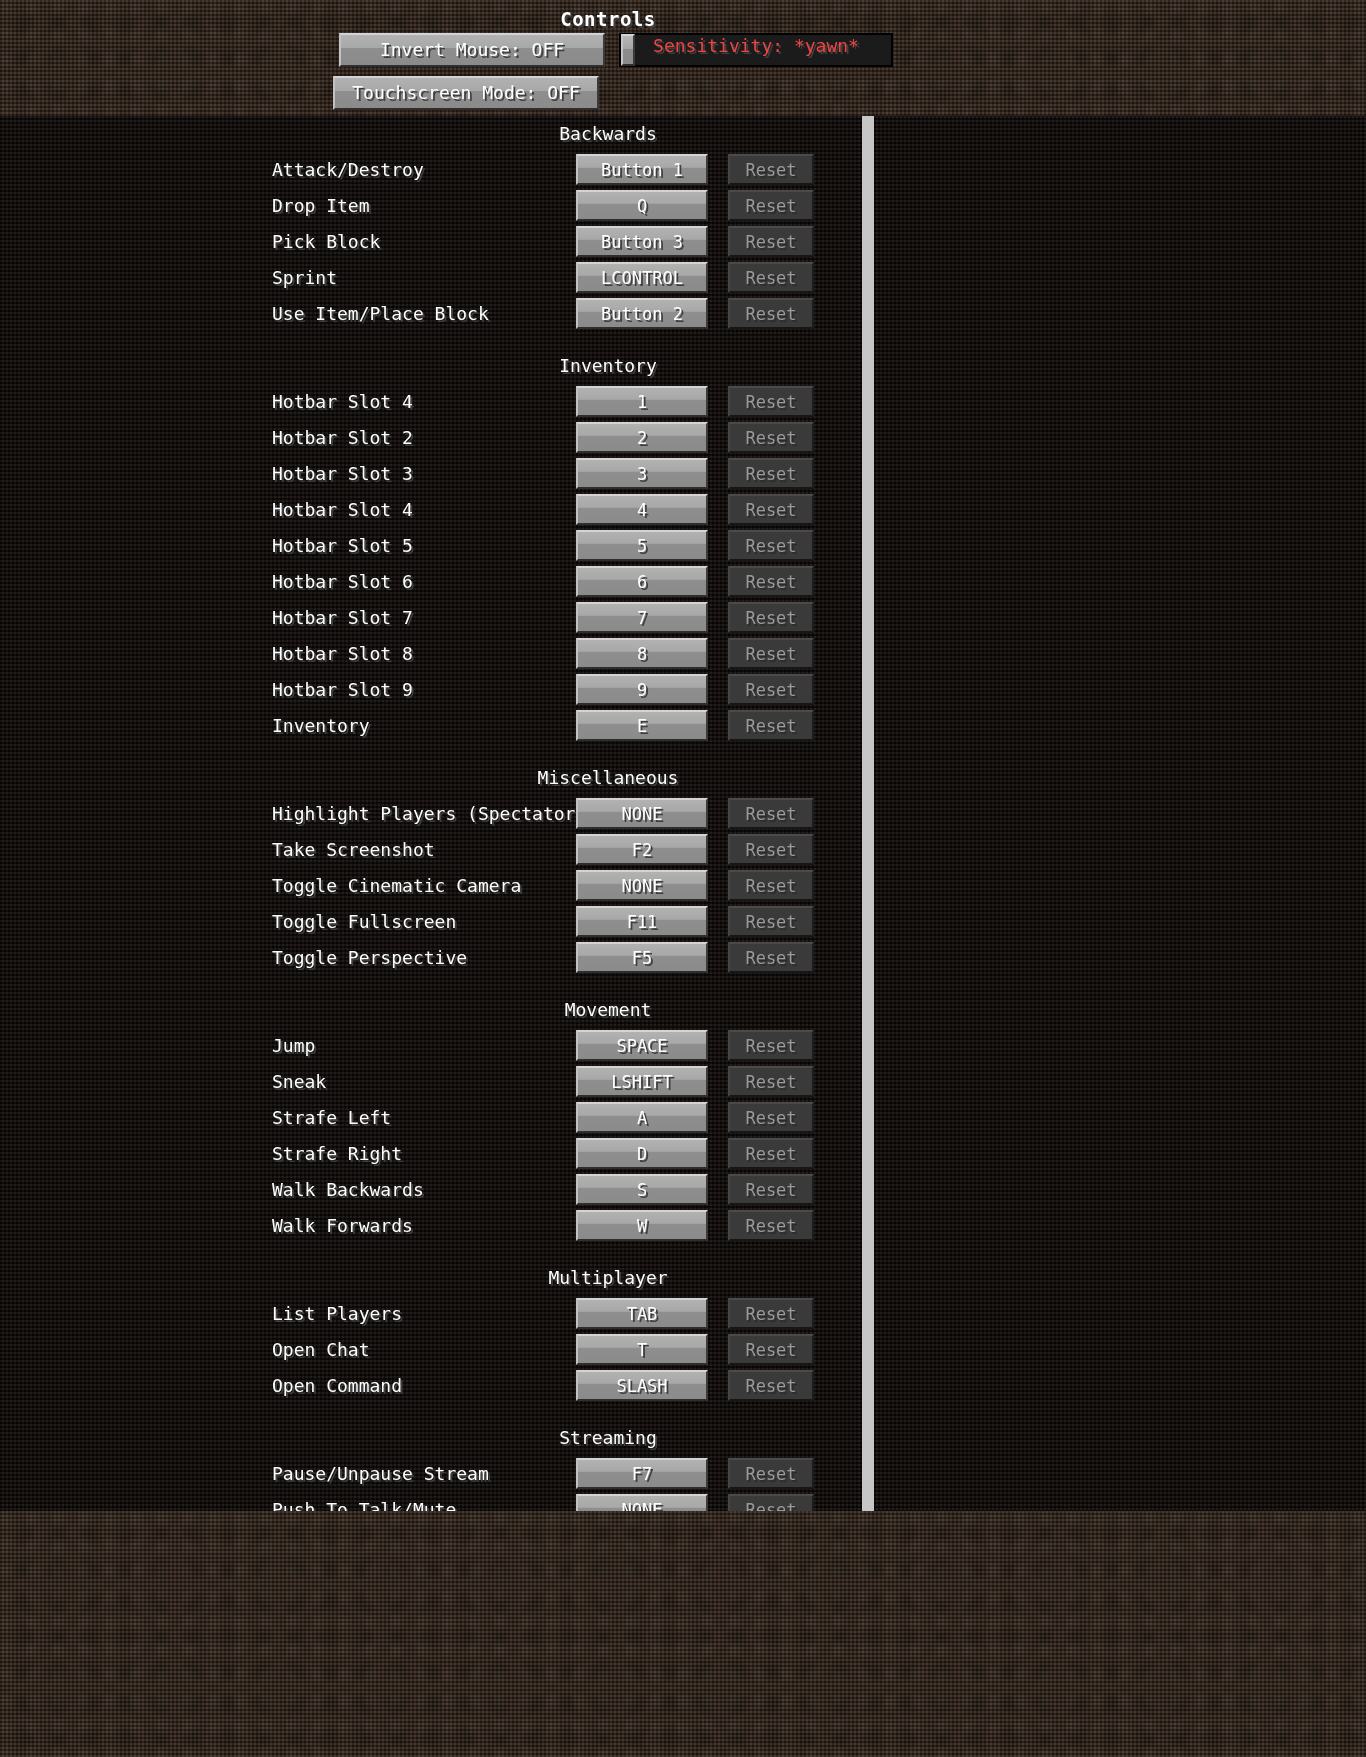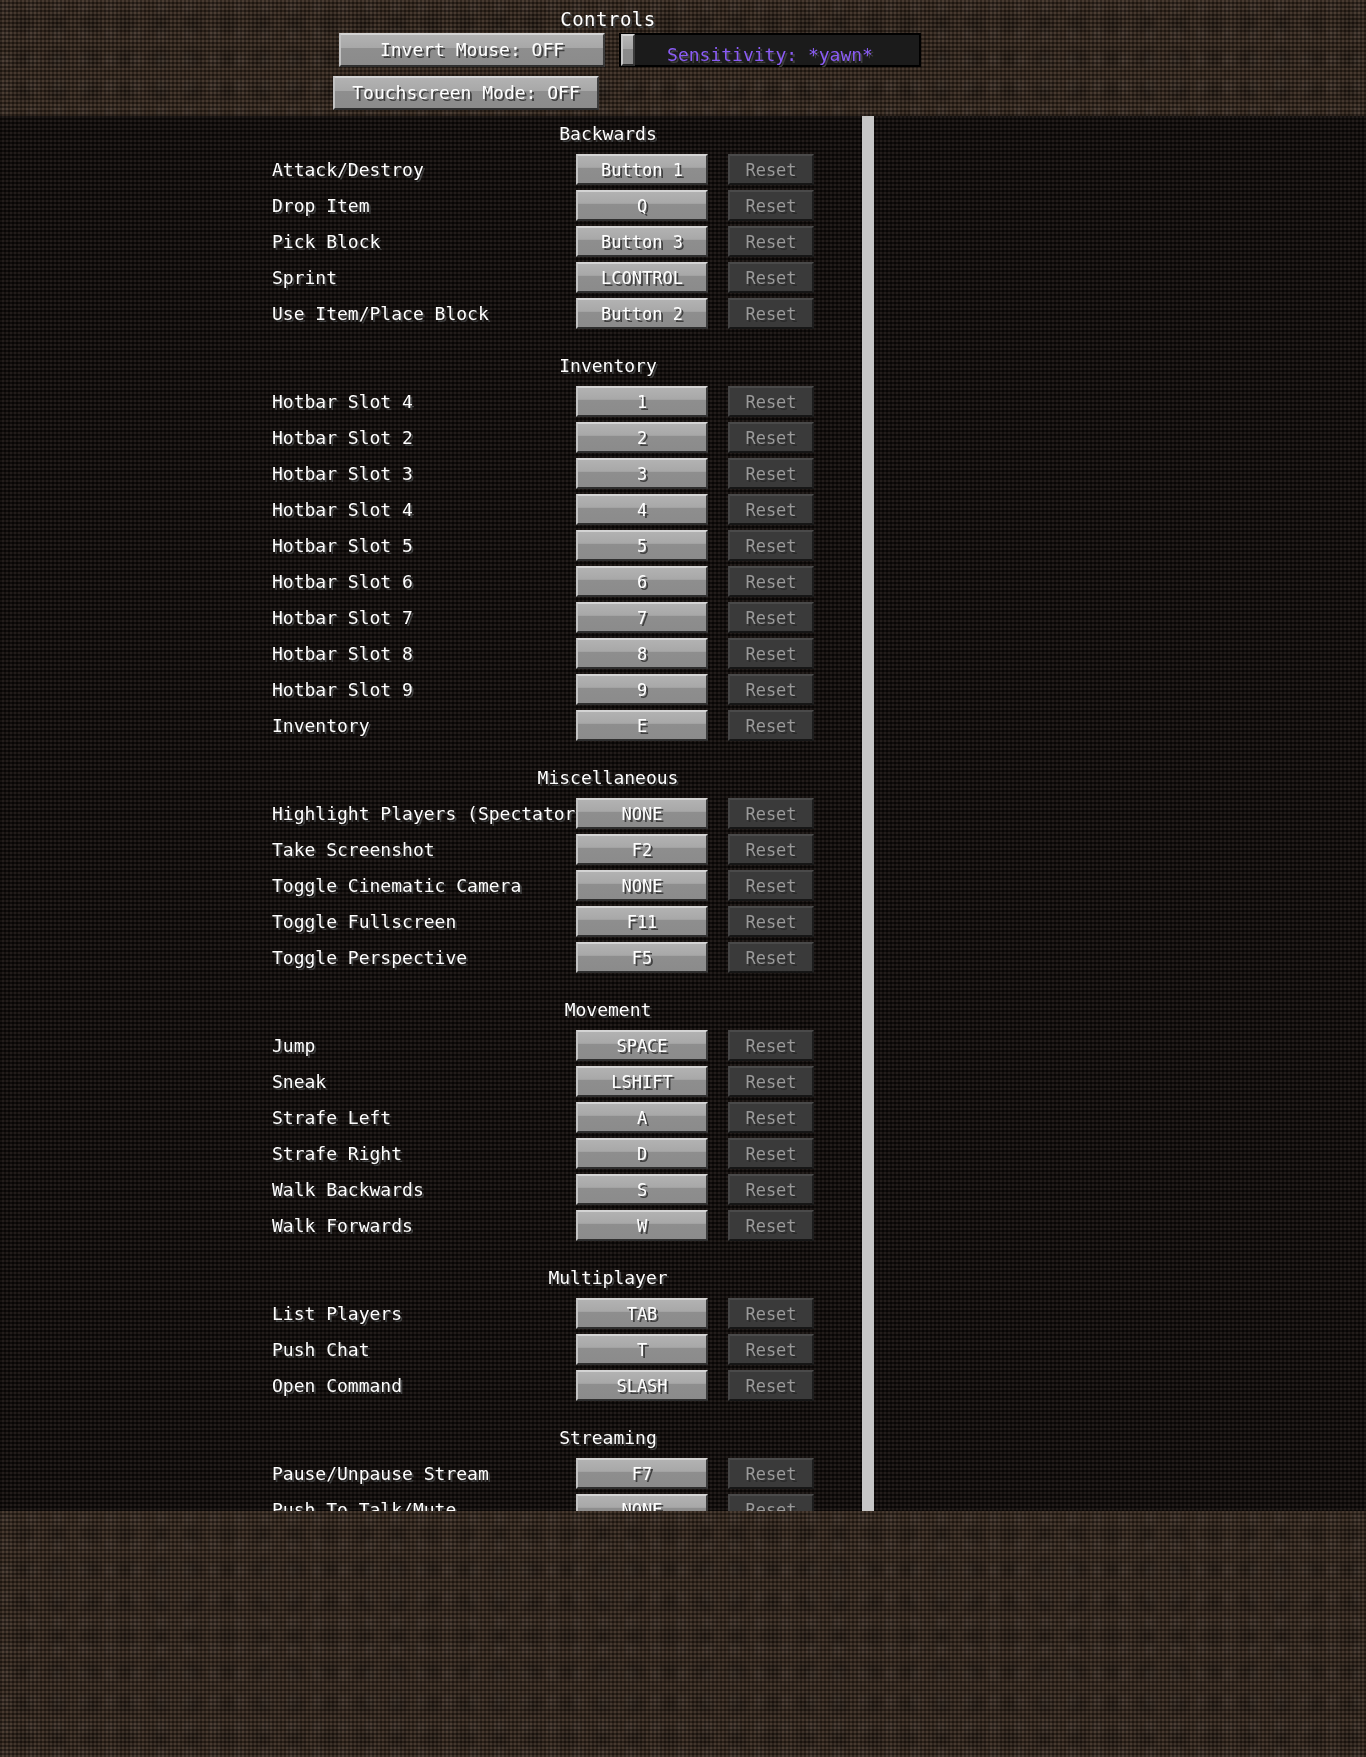--- a/index.html
+++ b/index.html
@@ -27,40 +27,41 @@
       repeating-linear-gradient(90deg, rgba(0,0,0,.42) 0 2px, rgba(255,255,255,.018) 2px 4px);
     background-size:4px 4px,4px 4px;
   }
 
   
   #header{position:absolute;left:0;top:0;width:1366px;height:116px;}
   #title{
     position:absolute;left:0;top:8px;width:1216px;text-align:center;
     color:#ffffff;font-size:19px;letter-spacing:.5px;
     text-shadow:2px 2px 0 #3f3f3f;
+    font-weight:bold;
   }
   
   .mcbtn{
     position:absolute;box-sizing:border-box;
     background:linear-gradient(180deg,#b2b2b2 0%,#a8a8a8 42%,#8e8e8e 45%,#8b8b8b 100%);
     border-top:2px solid #d4d4d4;border-left:2px solid #c2c2c2;
     border-right:2px solid #3b3b3b;border-bottom:2px solid #2e2e2e;
     color:#ffffff;font-size:18px;text-shadow:2px 2px 0 #3f3f3f;
     display:flex;align-items:center;justify-content:center;
     text-align:center;line-height:1;cursor:pointer;
   }
   #invert-mouse{left:333px;top:33px;width:266px;height:34px;margin-left:6px;}
   #touchscreen{left:333px;top:76px;width:266px;height:34px;}
 
   
   #sensitivity{
-    position:absolute;left:619px;top:33px;width:302px;height:34px;box-sizing:border-box;
+    position:absolute;left:619px;top:33px;width:274px;height:34px;box-sizing:border-box;
     background:#1b1b1b;border:2px solid #000000;
-    display:flex;align-items:flex-end;justify-content:center;
-    color:#8b5cf6;font-size:18px;text-shadow:2px 2px 0 #3f3f3f;cursor:pointer;
+    display:flex;align-items:flex-start;justify-content:center;
+    color:#ef4444;font-size:18px;text-shadow:2px 2px 0 #3f3f3f;cursor:pointer;
   }
   #sensitivity-handle{
     position:absolute;left:621px;top:34px;width:14px;height:32px;box-sizing:border-box;
     background:linear-gradient(180deg,#b6b6b6 0%,#a6a6a6 45%,#8c8c8c 48%,#8a8a8a 100%);
     border-top:2px solid #d4d4d4;border-left:2px solid #c6c6c6;
     border-right:2px solid #3b3b3b;border-bottom:2px solid #2e2e2e;
     cursor:pointer;
   }
 
   
@@ -261,21 +262,21 @@
           <div class="resetbtn">Reset</div>
         </div>
         <div class="spacer"></div>
         <div class="section-head">Multiplayer</div>
         <div class="row">
           <div class="row-label">List Players</div>
           <div class="keybtn">TAB</div>
           <div class="resetbtn">Reset</div>
         </div>
         <div class="row">
-          <div class="row-label">Push Chat</div>
+          <div class="row-label">Open Chat</div>
           <div class="keybtn">T</div>
           <div class="resetbtn">Reset</div>
         </div>
         <div class="row">
           <div class="row-label">Open Command</div>
           <div class="keybtn">SLASH</div>
           <div class="resetbtn">Reset</div>
         </div>
         <div class="spacer"></div>
         <div class="section-head">Streaming</div>

